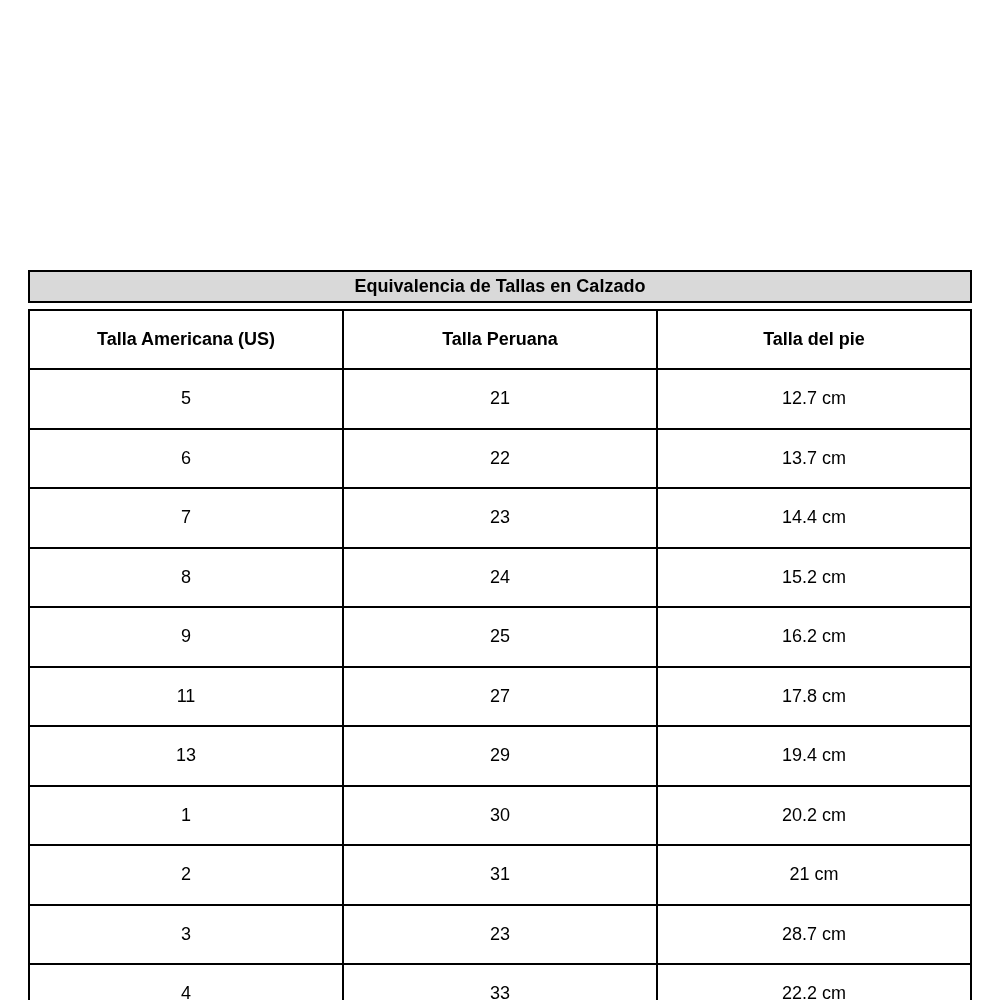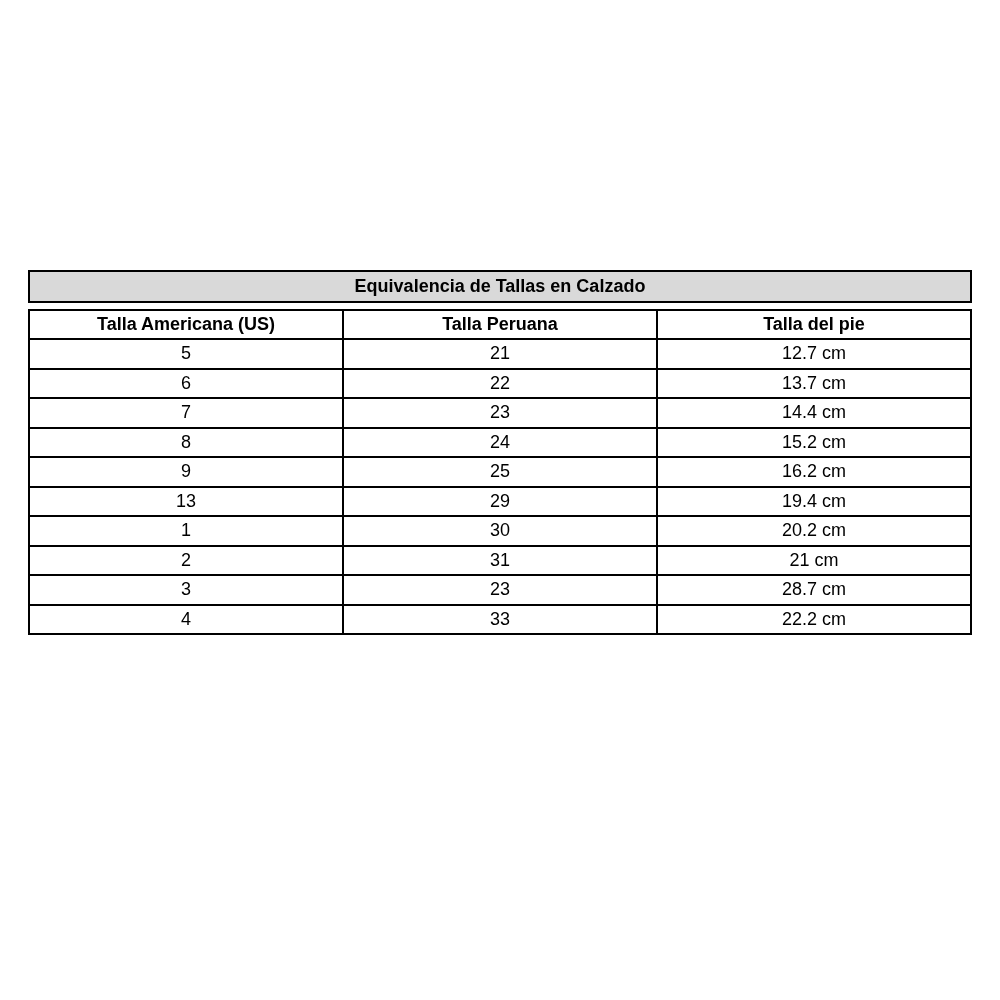--- a/index.html
+++ b/index.html
@@ -38,21 +38,21 @@
   table.size-table {
     width: 100%;
     border-collapse: collapse;
     table-layout: fixed;
   }
   table.size-table th,
   table.size-table td {
     border: 2px solid #000000;
     text-align: center;
     vertical-align: middle;
-    padding: 0;
+    padding: 15px;
     overflow: hidden;
     white-space: nowrap;
   }
   table.size-table th {
     font-weight: bold;
     font-size: 18px;
     height: 27px;
   }
   table.size-table td {
     font-weight: normal;
@@ -96,20 +96,25 @@
             <td>8</td>
             <td>24</td>
             <td>15.2 cm</td>
           </tr>
           <tr>
             <td>9</td>
             <td>25</td>
             <td>16.2 cm</td>
           </tr>
           <tr>
+            <td>11</td>
+            <td>27</td>
+            <td>17.8 cm</td>
+          </tr>
+          <tr>
             <td>13</td>
             <td>29</td>
             <td>19.4 cm</td>
           </tr>
           <tr>
             <td>1</td>
             <td>30</td>
             <td>20.2 cm</td>
           </tr>
           <tr>

